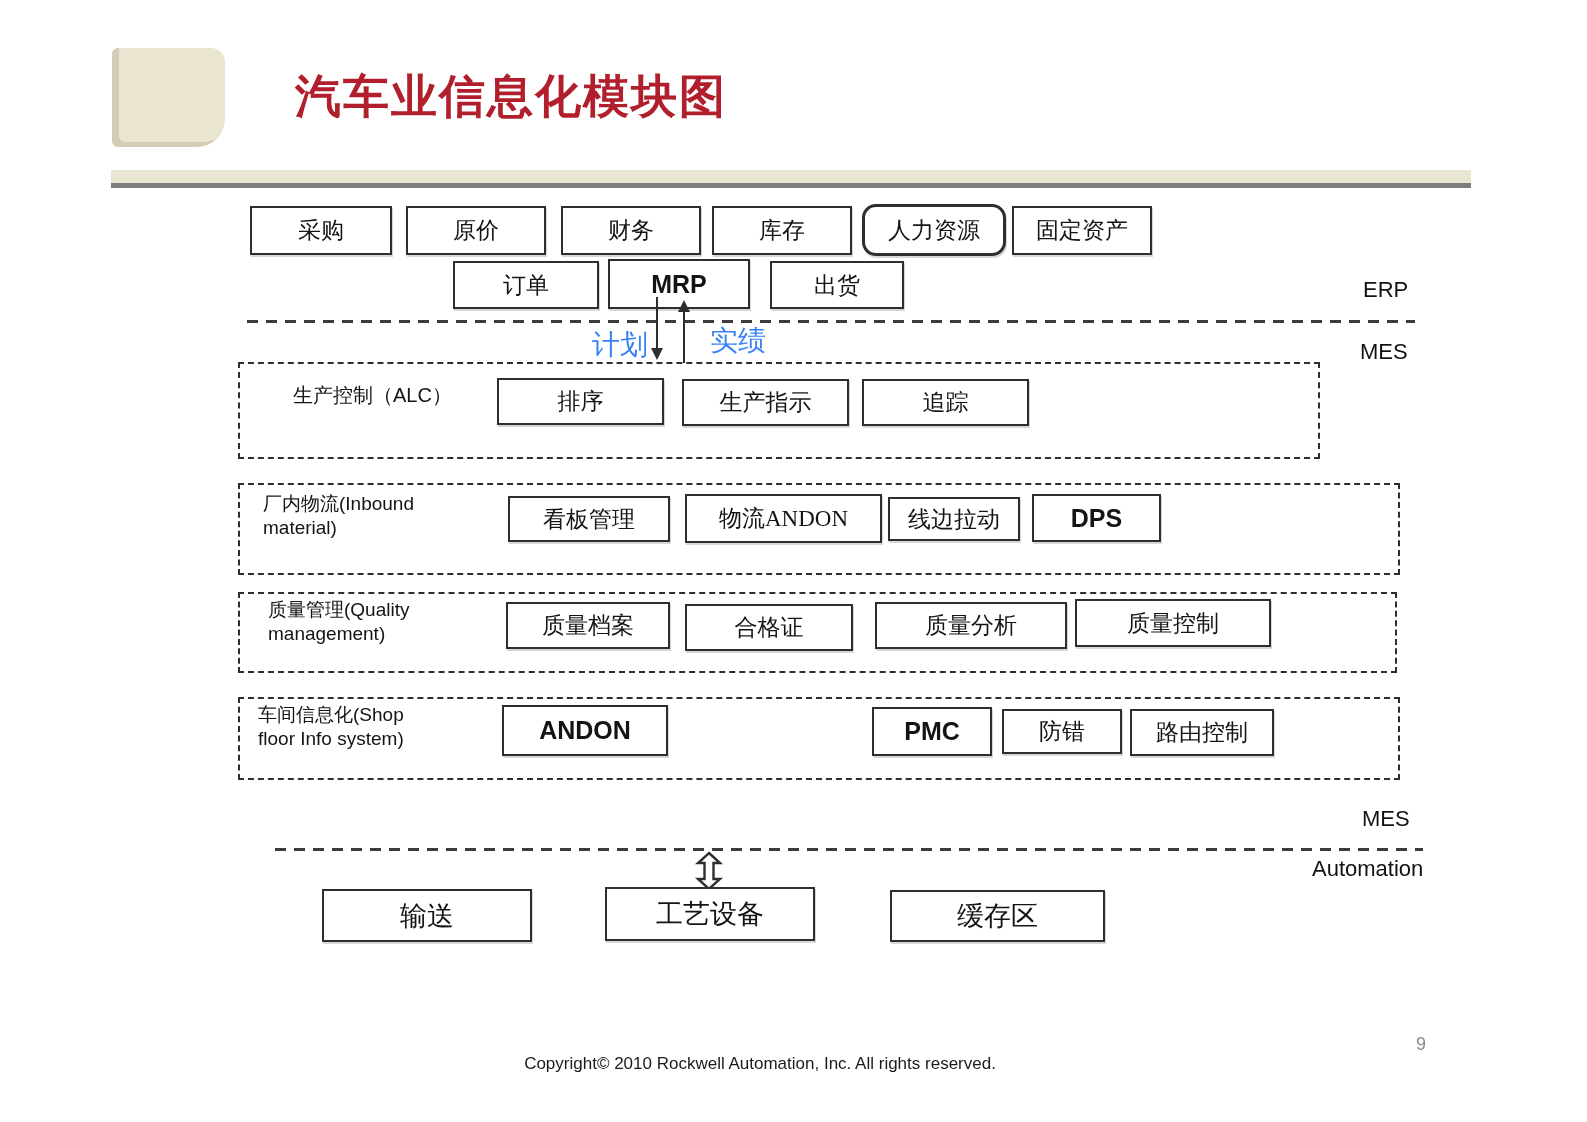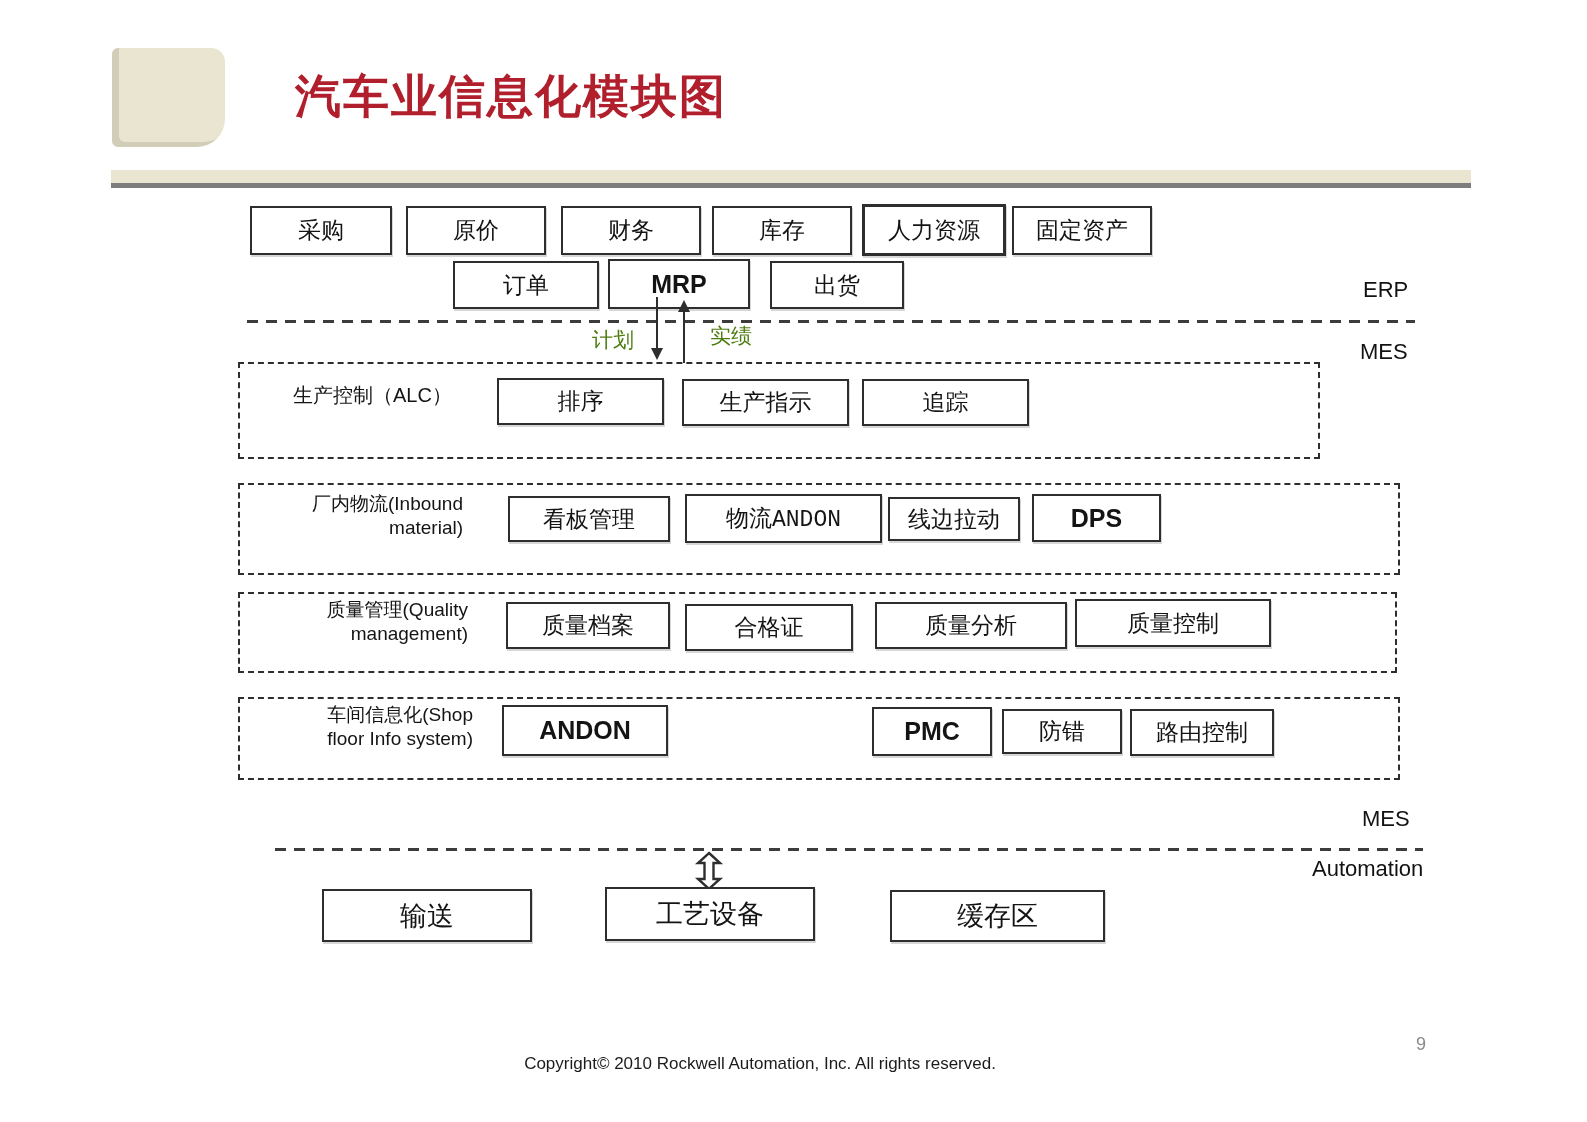--- a/index.html
+++ b/index.html
@@ -11,44 +11,44 @@
         background:#e9e5d1;border-radius:6px 14px 28px 6px;
         box-shadow:inset 7px -5px 0 rgba(140,135,105,0.25);}
   .header-band{position:absolute;left:111px;top:170px;width:1360px;height:13px;background:#e9e5d1;}
   .header-line{position:absolute;left:111px;top:183px;width:1360px;height:5px;background:#7d7d7d;}
   .slide-title{position:absolute;left:295px;top:66px;font-family:"DejaVu Serif","Liberation Serif",serif;
         font-size:46px;font-weight:600;letter-spacing:2px;color:#b01f2b;white-space:nowrap;}
 
   
   .box{position:absolute;border:2px solid #2e2e2e;background:#fff;
        display:flex;align-items:center;justify-content:center;
-       font-family:Liberation Mono, monospace;font-size:23px;color:#141414;
+       font-family:Liberation Serif, serif;font-size:23px;color:#141414;
        box-shadow:1px 2px 0 rgba(110,110,110,0.28);white-space:nowrap;}
-  .box.thick{border-width:3px;}
+  .box.thick{border-width:3px;border-radius:14px;}
   .box.latin{font-family:"Liberation Sans","DejaVu Sans",sans-serif;font-weight:600;font-size:25px;}
   .box.big{font-size:27px;}
 
   
   .dash-line{position:absolute;height:3px;
        background:repeating-linear-gradient(to right,#3c3c3c 0 11px,transparent 11px 19px);}
 
   
   .group-frame{position:absolute;border:2px dashed #2e2e2e;background:transparent;}
   .group-label{position:absolute;font-family:"Liberation Sans","DejaVu Sans",sans-serif;
-       font-size:19px;font-weight:500;color:#141414;text-align:right;line-height:24px;}
+       font-size:19px;font-weight:500;color:#141414;text-align:left;line-height:24px;}
   .group-label span{display:block;}
   .group-label.single{font-size:20px;text-align:left;}
 
   
   .layer-label{position:absolute;font-family:"Liberation Sans","DejaVu Sans",sans-serif;
        font-size:22px;font-weight:500;color:#121212;}
 
   
   .flow-label{position:absolute;font-family:Liberation Sans, sans-serif;
-       font-size:21px;color:#4d7c0f;}
+       font-size:28px;color:#3b82f6;}
 
   
   .vline{position:absolute;width:2px;background:#2e2e2e;}
   .head-down{position:absolute;width:0;height:0;border-left:6px solid transparent;
        border-right:6px solid transparent;border-top:12px solid #2e2e2e;}
   .head-up{position:absolute;width:0;height:0;border-left:6px solid transparent;
        border-right:6px solid transparent;border-bottom:12px solid #2e2e2e;}
 
   .updown-arrow{position:absolute;left:692px;top:851px;}
 

